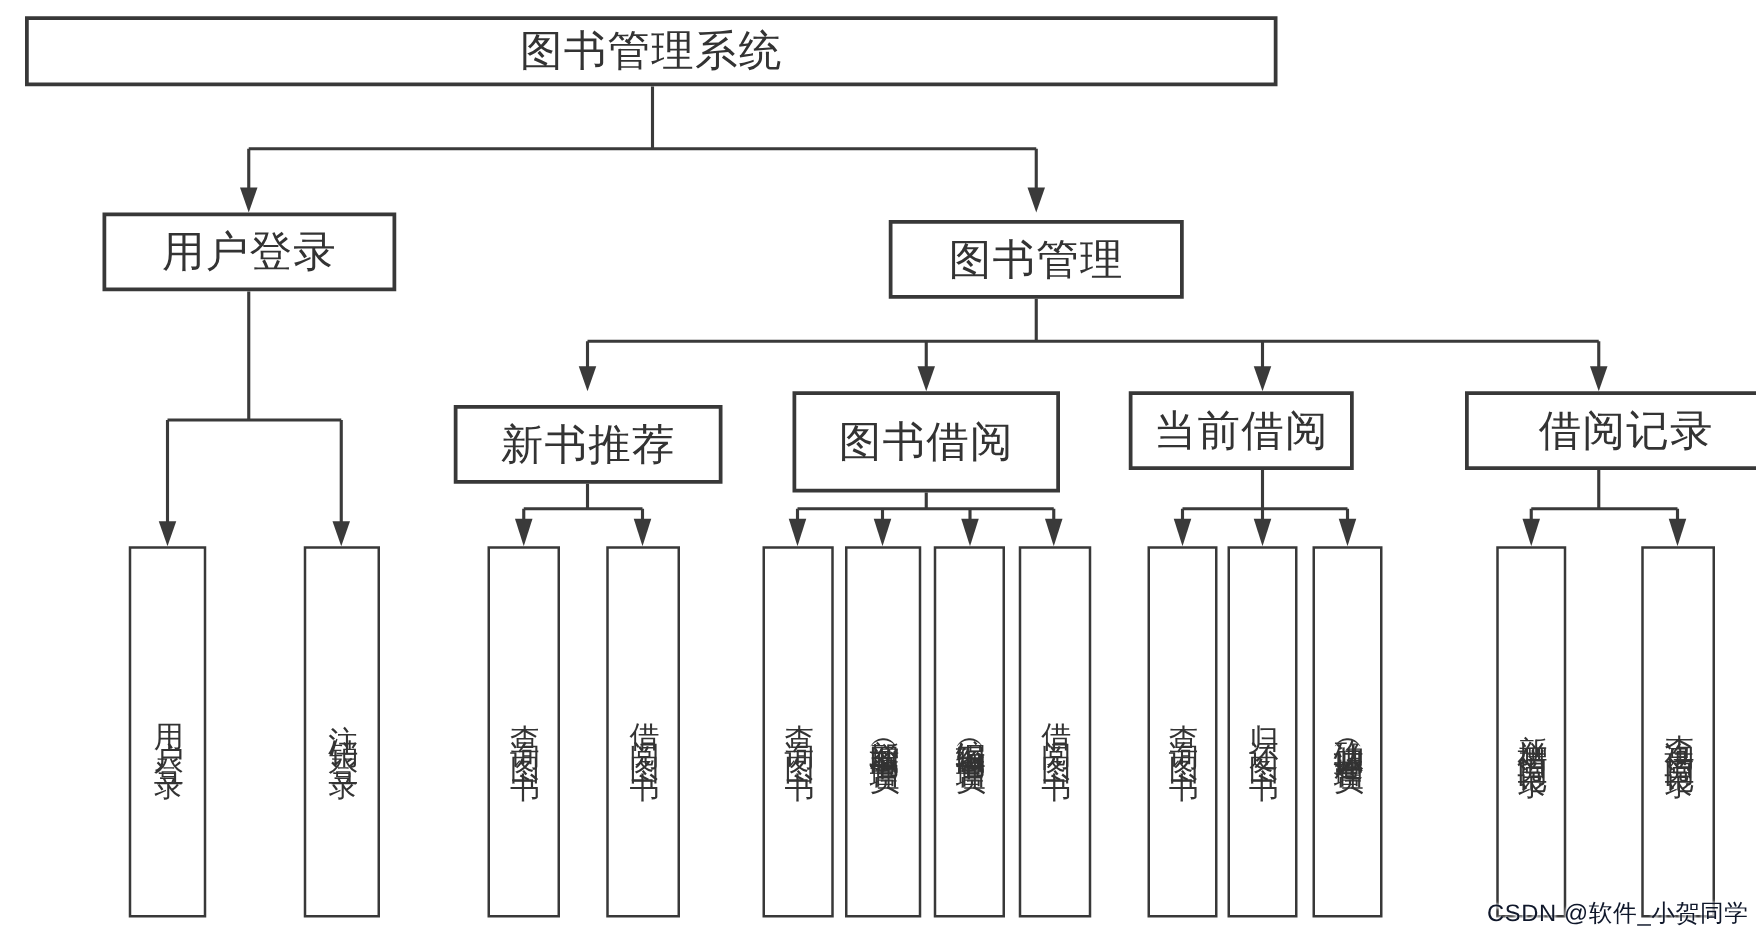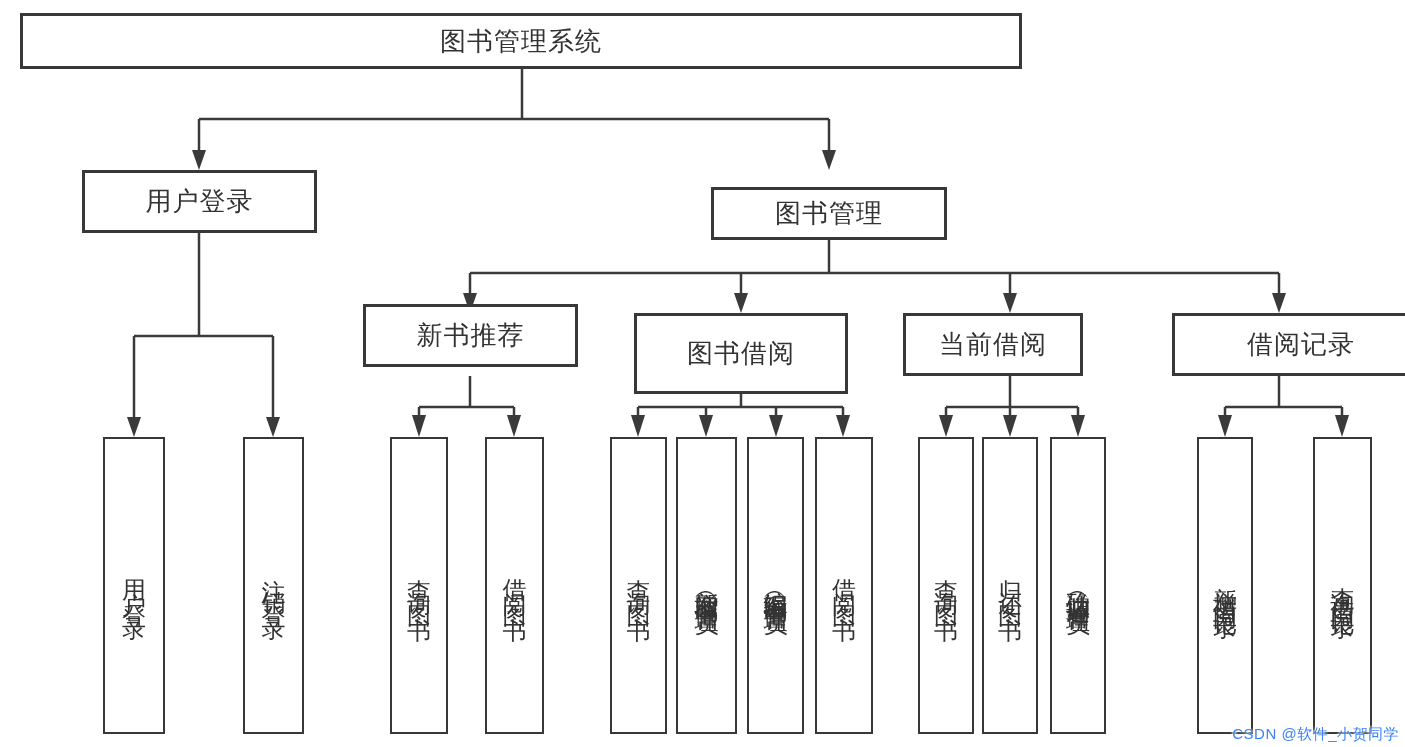--- a/index.html
+++ b/index.html
@@ -23,43 +23,43 @@
     position: absolute;
     box-sizing: border-box;
     border: 3px solid #383838;
     background: #ffffff;
     display: flex;
     align-items: center;
     justify-content: center;
     text-align: center;
   }
   .hbox span {
-    font-size: 26px;
+    font-size: 34px;
     letter-spacing: 1px;
     white-space: nowrap;
     color: #333333;
   }
   .leaf { border-width: 2.5px; }
   .leaf span {
     writing-mode: vertical-rl;
     text-orientation: mixed;
     font-size: 24px;
     line-height: 1;
     color: #333333;
   }
   .vt4  { letter-spacing: 13px; }
   .vt6  { letter-spacing: 6px;  }
   .vt10 { letter-spacing: 3px;  }
   .watermark {
     position: absolute;
     right: 6px;
     bottom: 3px;
-    font-size: 15px;
+    font-size: 19px;
     letter-spacing: 0.5px;
-    color: #3b82f6;
+    color: #0f172a;
     text-shadow: 1px 1px 2px rgba(255,255,255,0.95), -1px -1px 2px rgba(255,255,255,0.95);
     white-space: nowrap;
   }
 </style>
 </head>
 <body>
 
 <div class="canvas">
 
   <svg class="connectors" viewBox="0 0 1405 747">
@@ -138,25 +138,25 @@
     </g>
   </svg>
 
   <div class="box hbox" style="left:20px;top:13px;width:1002px;height:56px">
     <span>图书管理系统</span>
   </div>
 
   <div class="box hbox" style="left:82px;top:170px;width:235px;height:63px">
     <span>用户登录</span>
   </div>
-  <div class="box hbox" style="left:711px;top:187px;width:236px;height:53px">
+  <div class="box hbox" style="left:711px;top:176px;width:236px;height:63px">
     <span>图书管理</span>
   </div>
 
-  <div class="box hbox" style="left:363px;top:304px;width:215px;height:63px">
+  <div class="box hbox" style="left:363px;top:324px;width:215px;height:63px">
     <span>新书推荐</span>
   </div>
   <div class="box hbox" style="left:634px;top:313px;width:214px;height:81px">
     <span>图书借阅</span>
   </div>
   <div class="box hbox" style="left:903px;top:313px;width:180px;height:63px">
     <span>当前借阅</span>
   </div>
   <div class="box hbox" style="left:1172px;top:313px;width:258px;height:63px">
     <span>借阅记录</span>

